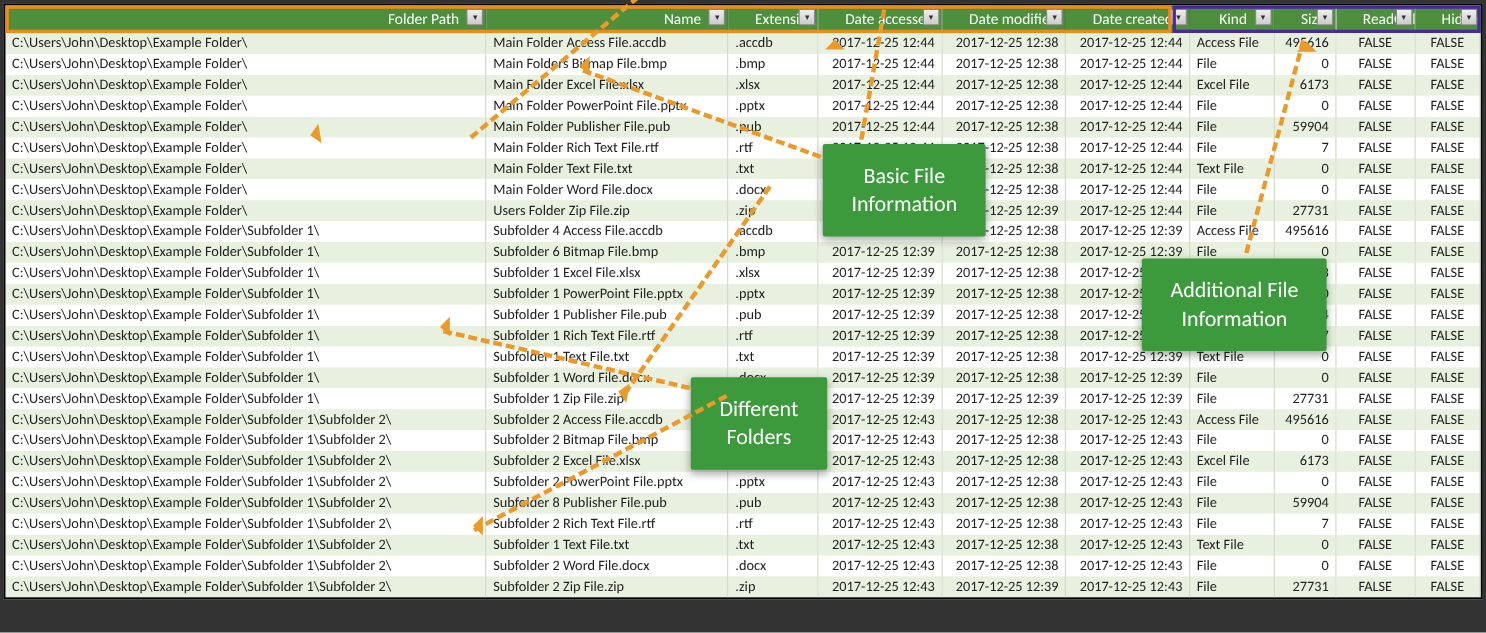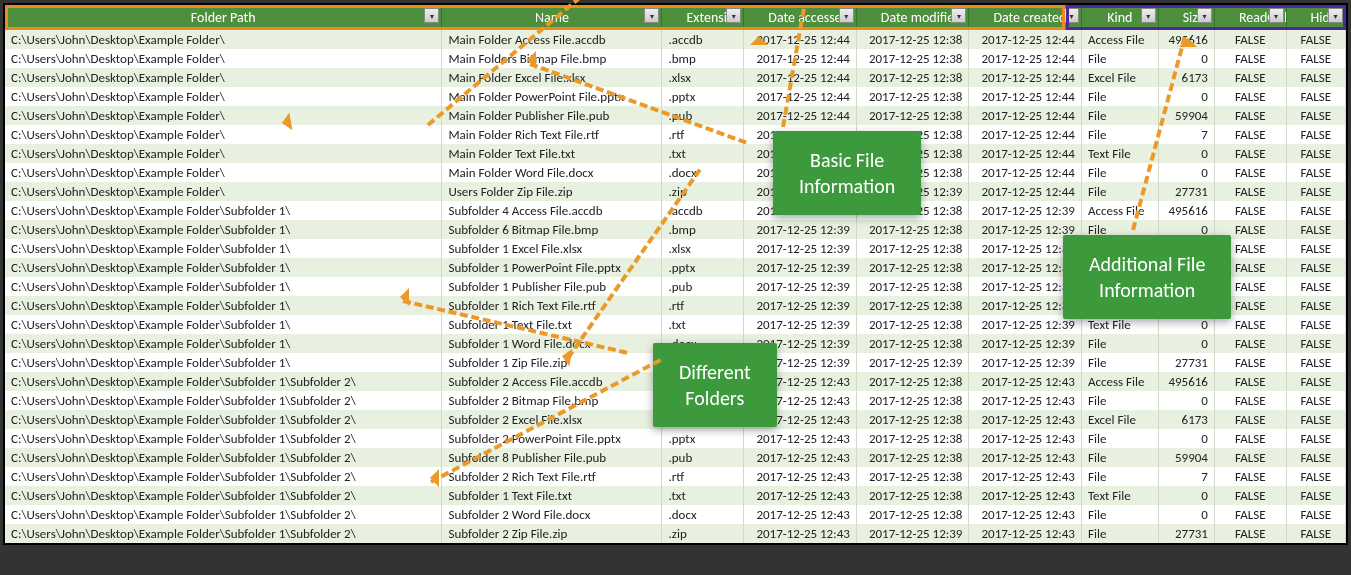--- a/index.html
+++ b/index.html
@@ -17,21 +17,21 @@
   table {
     border-collapse: collapse;
     width: 100%;
     table-layout: fixed;
   }
   thead tr {
     background: #4e8f3e;
   }
   th {
     color: #fff;
-    text-align: center;
+    text-align: right;
     padding: 4px 24px;
     font-weight: normal;
     font-size: 14px;
     border-right: 1px solid #3a7030;
     position: relative;
     white-space: nowrap;
     overflow: hidden;
   }
   .filter-btn {
     position: absolute;
@@ -81,21 +81,20 @@
     position: absolute;
     background: #3c9a3c;
     color: #fff;
     font-size: 20px;
     text-align: center;
     padding: 16px 26px;
     border-radius: 2px;
     box-shadow: 0 3px 8px rgba(0,0,0,.35);
     line-height: 1.3;
     pointer-events: none;
-    margin-left: 25px;
   }
 
   
   .arrow-line {
     position: absolute;
     border-top: 4px dashed #eb9a2a;
     transform-origin: left center;
     pointer-events: none;
   }
   .arrow-head {

